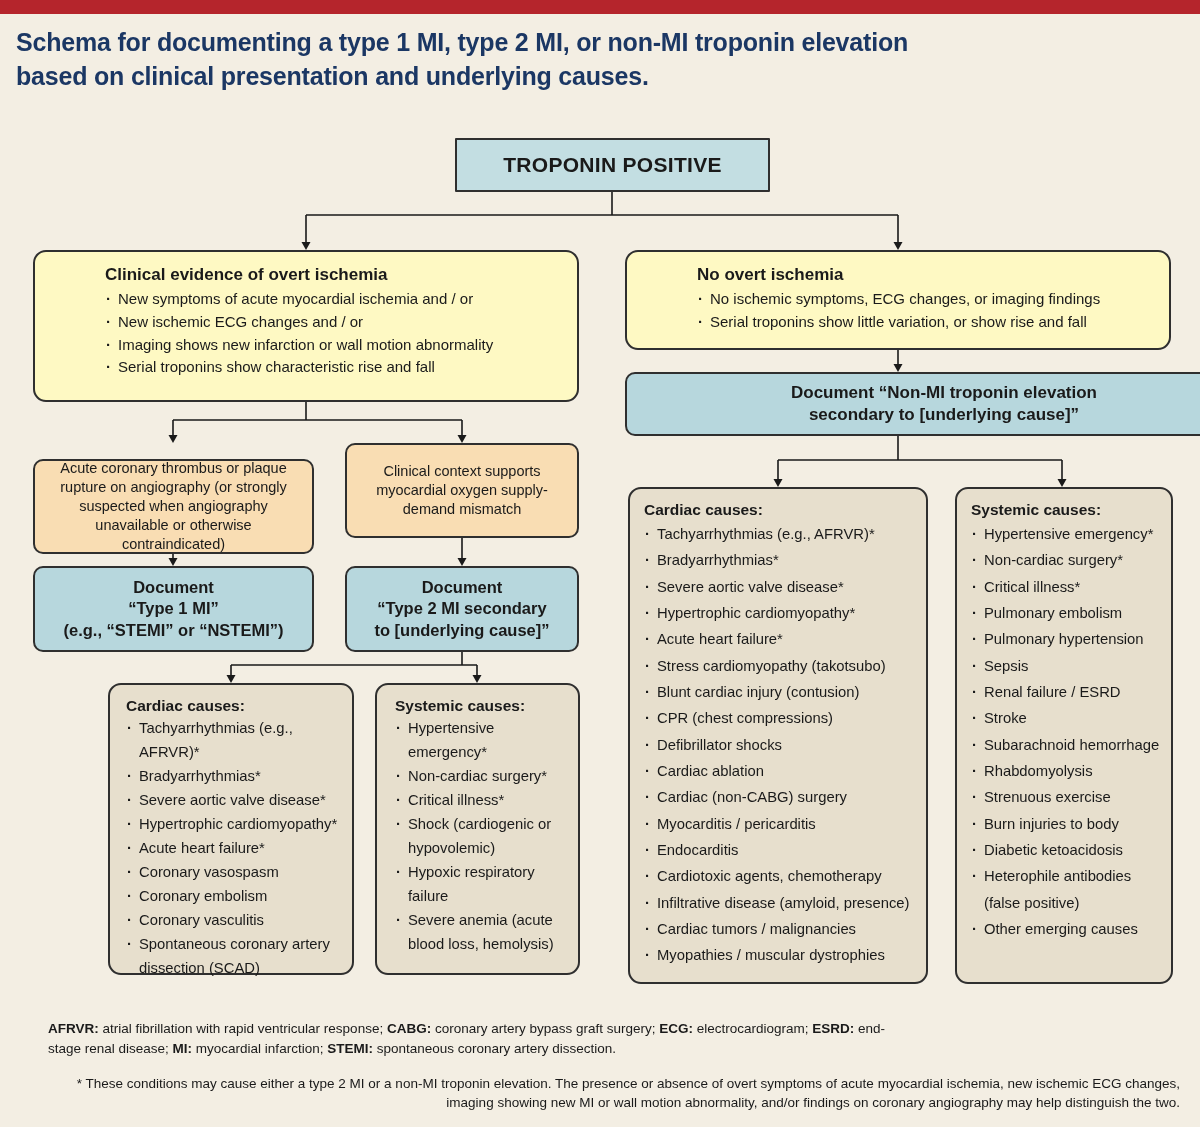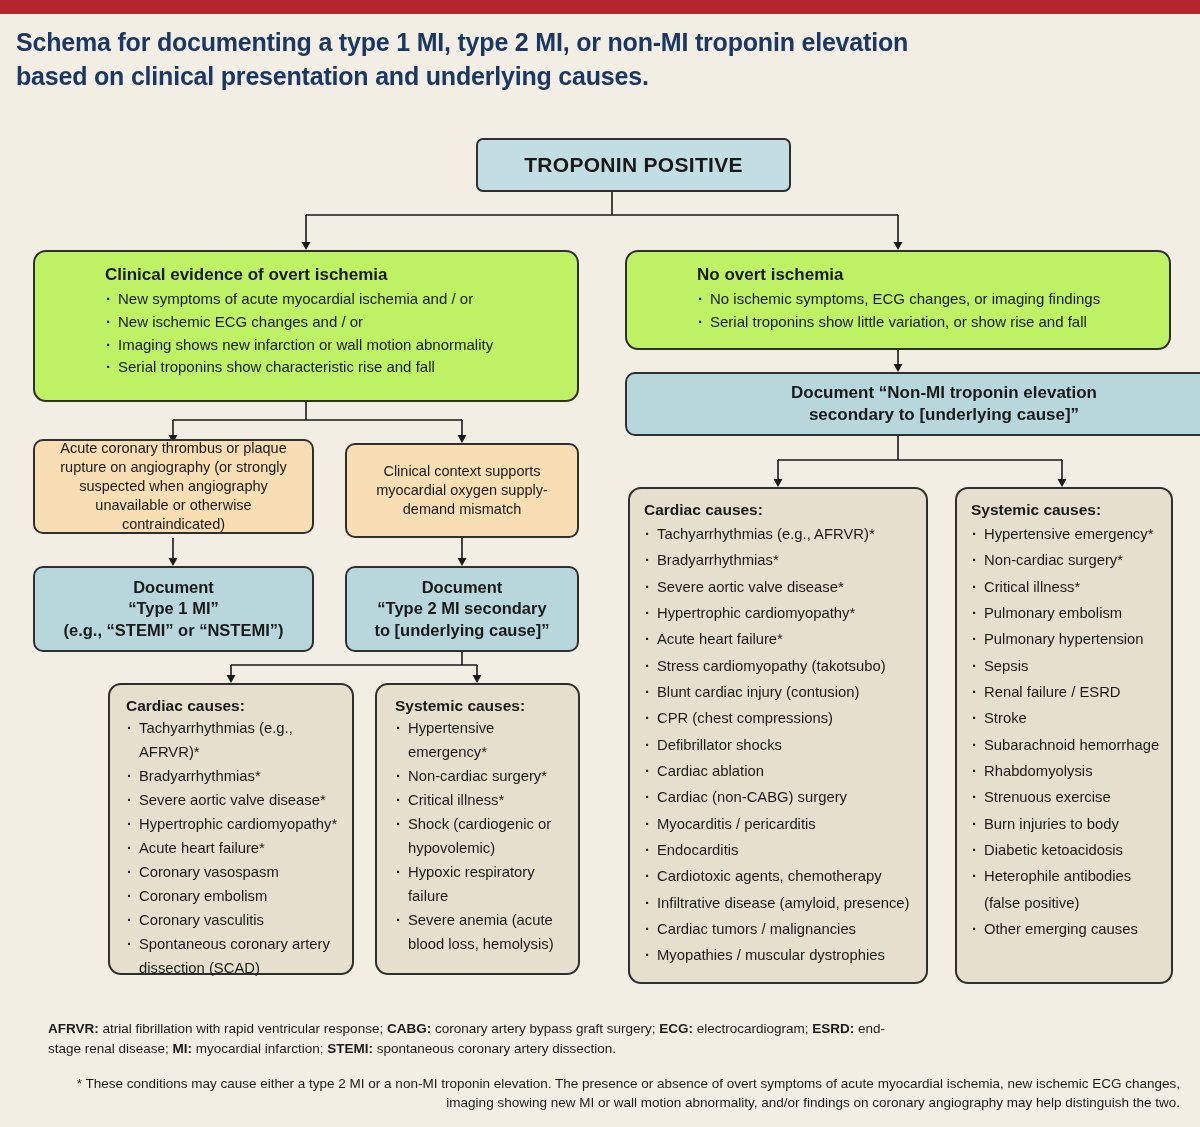--- a/index.html
+++ b/index.html
@@ -14,41 +14,41 @@
   .title {
     position:absolute; left:16px; top:26px; margin:0;
     font-size:25px; line-height:1.34; font-weight:700;
     color:#1b3764; letter-spacing:-0.2px; white-space:pre-line;
   }
   .connectors { position:absolute; left:0; top:0; pointer-events:none; }
 
   .box { position:absolute; border:2px solid #2f2f2f; box-sizing:border-box; }
 
   .root-box {
-    left:476px; top:138px; width:315px; height:54px;
-    background:#c3dee2; border-radius:7px;
+    left:455px; top:138px; width:315px; height:54px;
+    background:#c3dee2; border-radius:1px;
     display:flex; align-items:center; justify-content:center;
     font-weight:700; font-size:21px; letter-spacing:0.3px;
   }
 
-  .pink { background:#bef264; border-radius:13px; padding:13px 18px 8px 70px; }
+  .pink { background:#fef9c3; border-radius:13px; padding:13px 18px 8px 70px; }
   .pink-left  { left:33px;  top:250px; width:546px; height:152px; }
   .pink-right { left:625px; top:250px; width:546px; height:100px; }
   .group-title { font-weight:700; font-size:17px; margin:0 0 3px 0; }
 
   .bullets { list-style:none; margin:0; padding:0; font-size:15px; line-height:1.52; }
   .bullets li { position:relative; padding-left:13px; }
   .bullets li::before { content:"·"; position:absolute; left:1px; font-weight:700; }
 
   .orange {
     background:#f9ddb3; border-radius:10px;
     display:flex; align-items:center; justify-content:center;
     text-align:center; font-size:14.5px; line-height:1.32; padding:6px 8px;
   }
-  .orange-a { left:33px;  top:439px; width:281px; height:95px; }
+  .orange-a { left:33px;  top:459px; width:281px; height:95px; }
   .orange-b { left:345px; top:443px; width:234px; height:95px; }
 
   .blue-doc {
     background:#b7d7dd; border-radius:10px;
     display:flex; align-items:center; justify-content:center;
     text-align:center; font-weight:700; font-size:16.5px; line-height:1.3;
     white-space:pre-line; padding:4px 6px;
   }
   .doc-type1 { left:33px;  top:566px; width:281px; height:86px; }
   .doc-type2 { left:345px; top:566px; width:234px; height:86px; }

